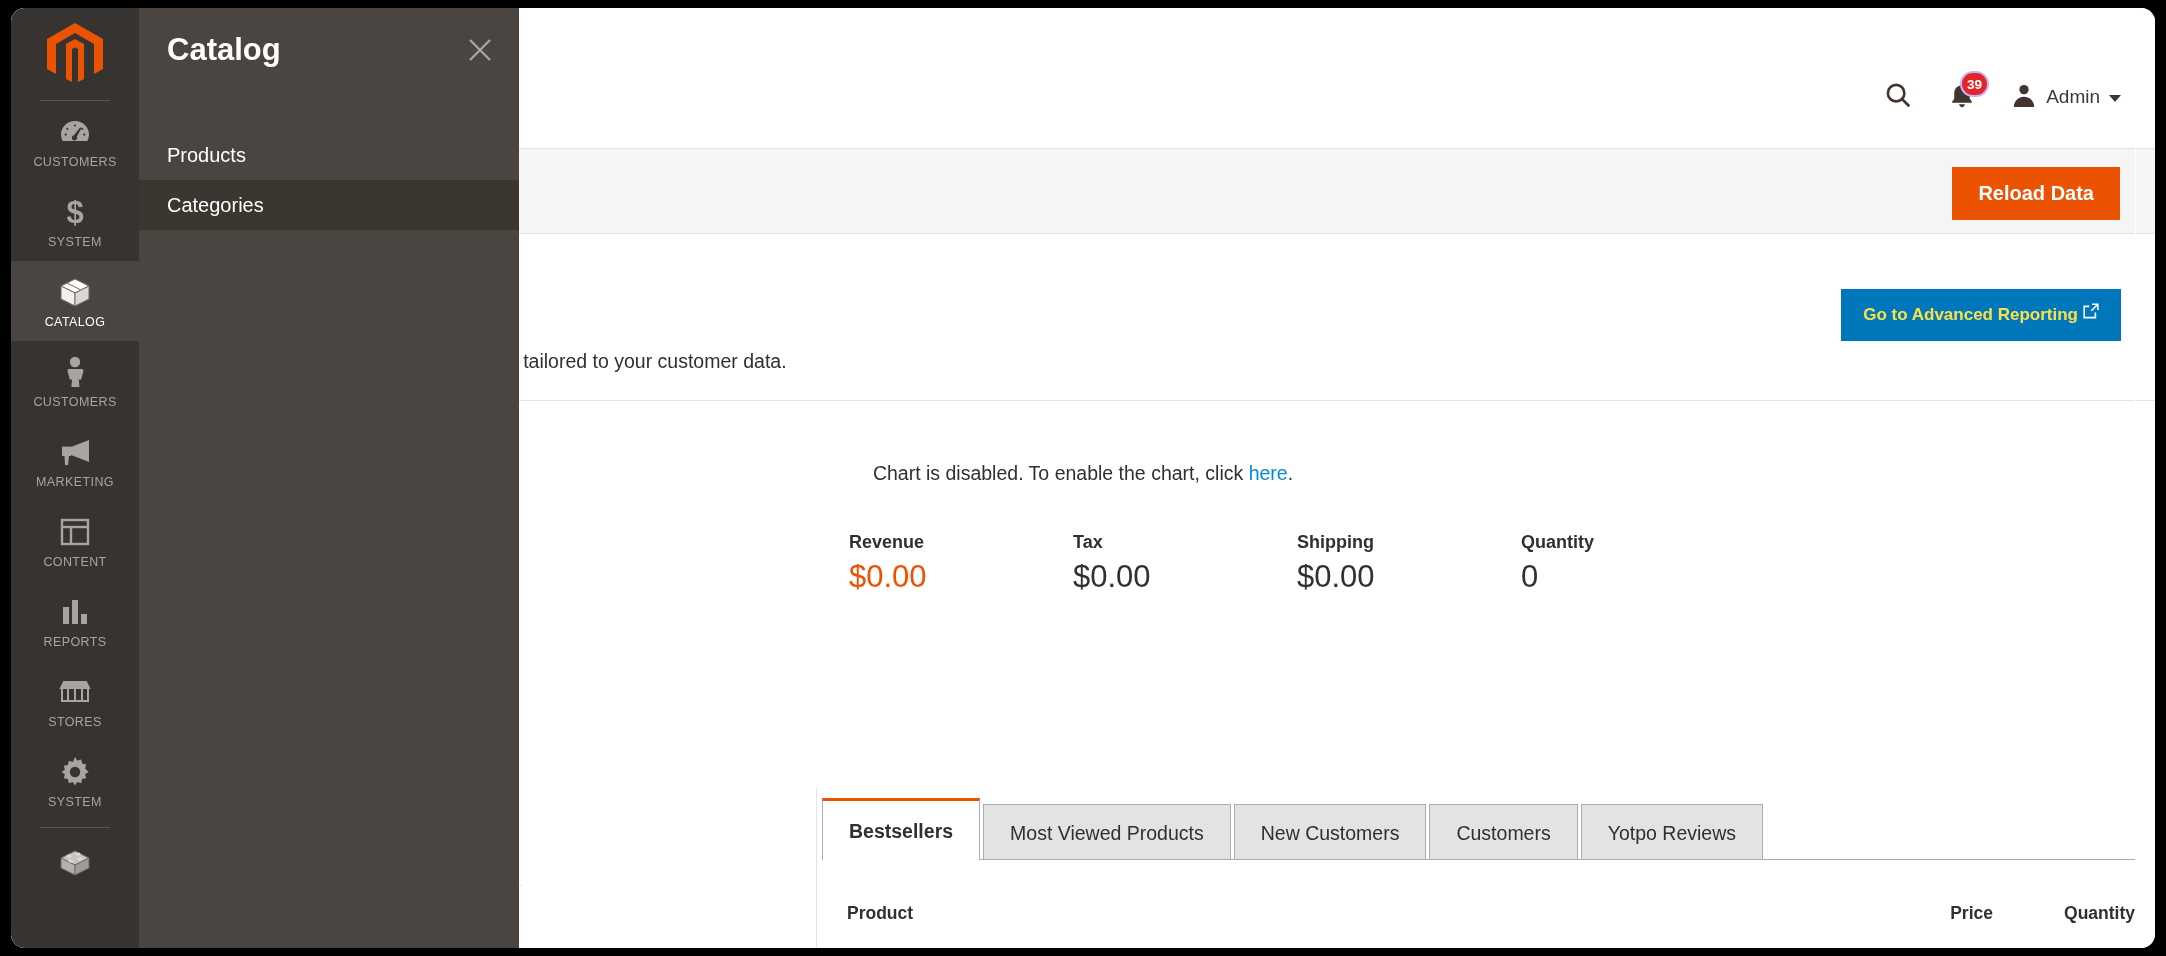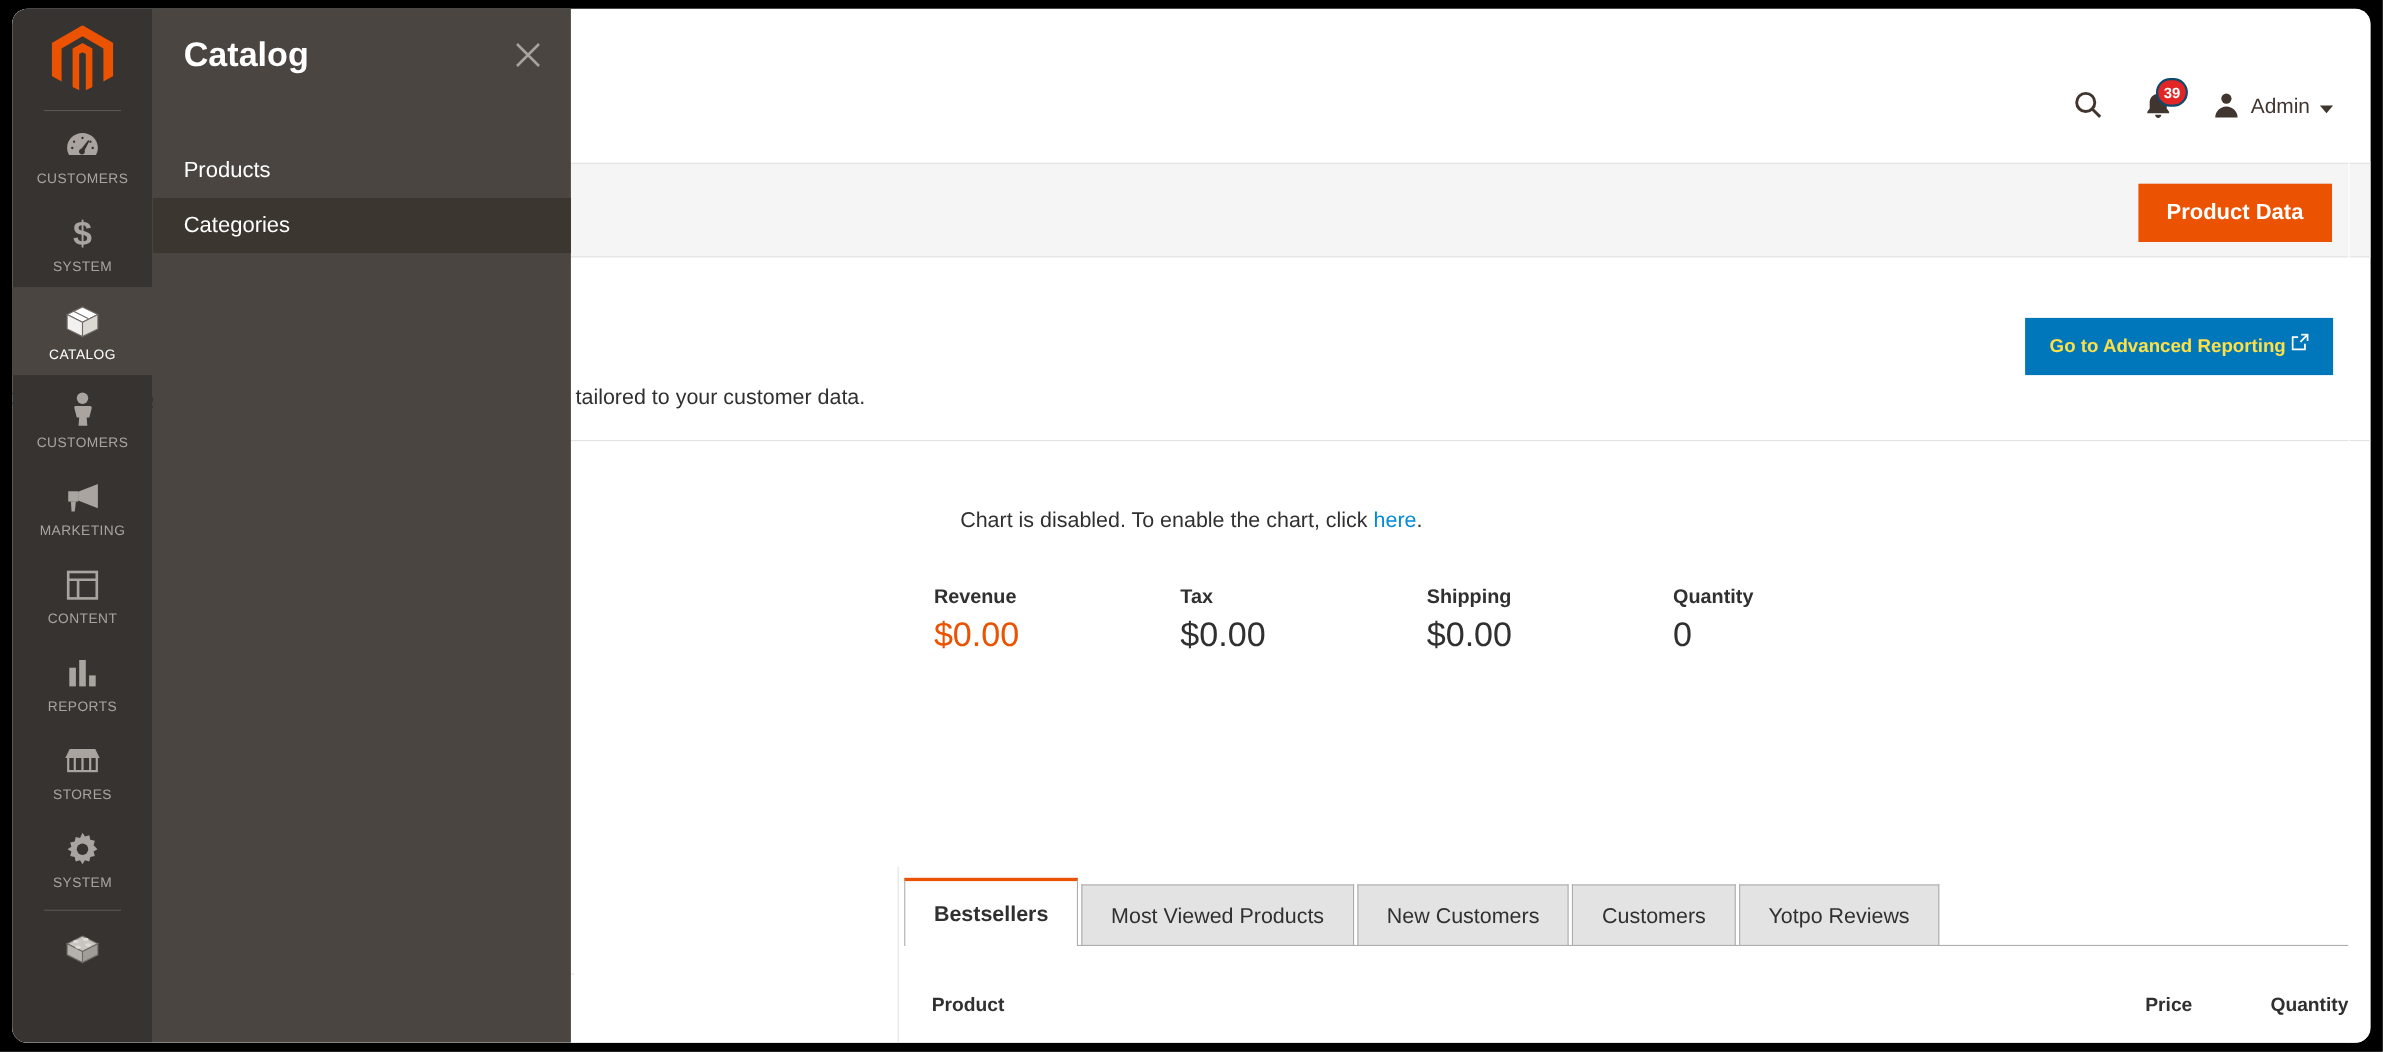--- a/index.html
+++ b/index.html
@@ -108,21 +108,21 @@
   .notif-btn { position: relative; cursor: pointer; color: #41362f; }
   .notif-badge {
     position: absolute; right: -14px; top: -10px;
     min-width: 26px; height: 26px;
     background: #e22626;
     color: #fff;
     border-radius: 13px;
     font-size: 13.5px; font-weight: bold;
     display: flex; align-items: center; justify-content: center;
     padding: 0 5px;
-    border: 2px solid #0c4a6e;
+    border: 2px solid #c4b5fd;
   }
   .admin-btn {
     display: flex; align-items: center; gap: 9px;
     cursor: pointer;
   }
   .admin-name { font-size: 19px; color: #41362f; }
   .caret {
     width: 0; height: 0;
     border-left: 6px solid transparent;
     border-right: 6px solid transparent;
@@ -300,21 +300,21 @@
               <path d="M2.6 23c0-5.2 4.2-9.4 9.4-9.4s9.4 4.2 9.4 9.4z"></path>
             </svg>
           </span>
           <span class="admin-name">Admin</span>
           <span class="caret"></span>
         </div>
       </div>
     </div>
 
     <div class="page-actions">
-      <button class="btn-primary">Product Data</button>
+      <button class="btn-primary">Reload Data</button>
     </div>
 
     <div class="adv-block">
       <div class="adv-text">d of your business' performance, using our dynamic product, order, and customer reports tailored to your customer data.</div>
       <button class="btn-adv">
         <span>Go to Advanced Reporting</span>
         <span class="ext-ico">
           <svg width="16" height="16" viewBox="0 0 16 16" fill="none" stroke="#ffffff" stroke-width="1.6">
             <polyline points="9,1.2 14.8,1.2 14.8,7"></polyline>
             <line x1="14.8" y1="1.2" x2="8.3" y2="7.7"></line>

